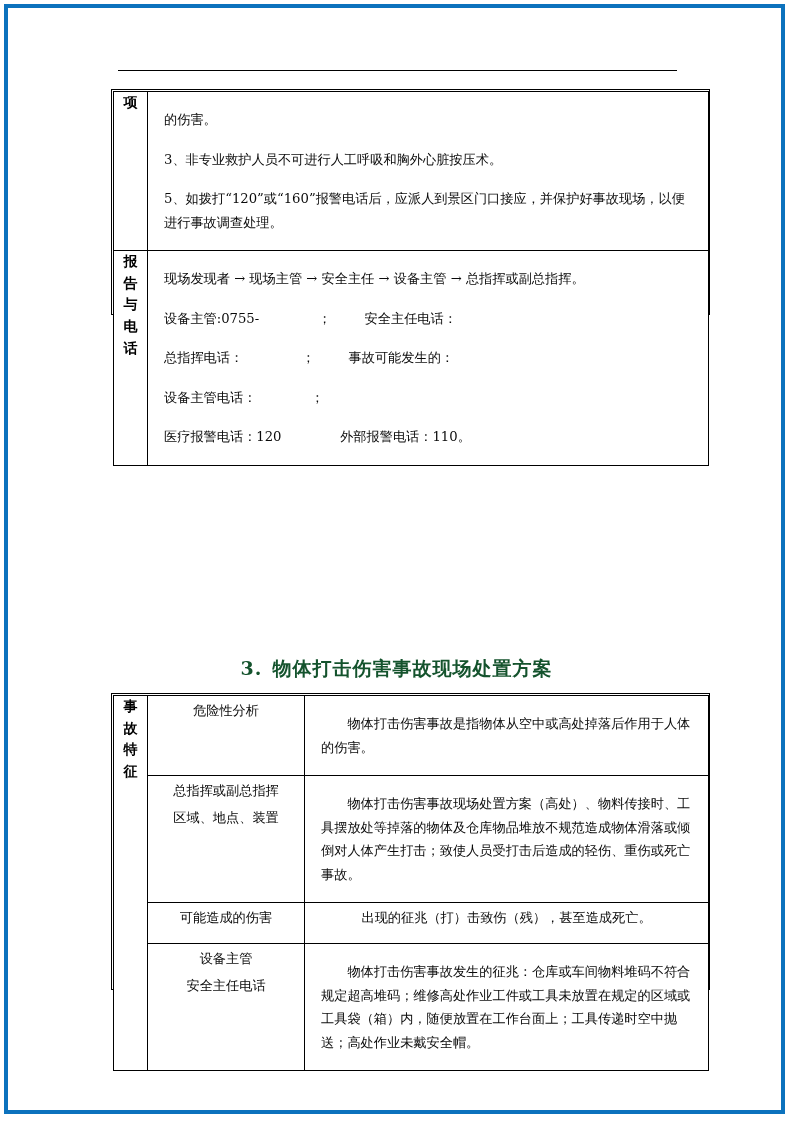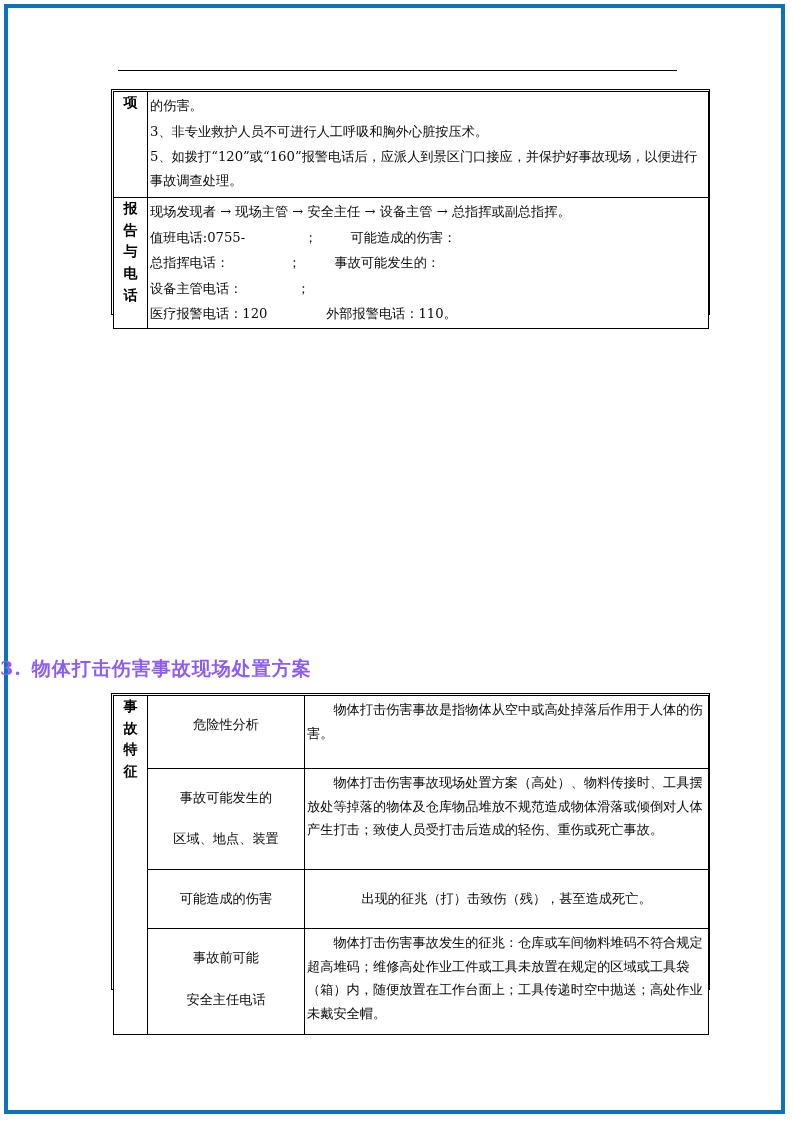--- a/index.html
+++ b/index.html
@@ -82,53 +82,53 @@
     display: block;
   }
 
   .body-cell {
     font-size: 13.2px;
     line-height: 1.78;
     padding: 5px 8px 6px 9px;
     color: #0a0a0a;
   }
   .body-cell p {
-    margin: 2px;
+    margin: 16px;
   }
   .body-cell p.indent {
     text-indent: 2em;
   }
 
   .center-cell {
     text-align: center;
     vertical-align: middle;
     font-size: 13.2px;
     line-height: 1.85;
     padding: 4px 4px;
     color: #0a0a0a;
   }
-  .center-cell p { margin: 17px; }
+  .center-cell p { margin: 3px; }
 
   
   .phone-line {
     display: block;
     white-space: pre;
   }
 
   
   #section-heading {
     position: absolute;
     left: 0;
     top: 656px;
     width: 793px;
-    text-align: left;
+    text-align: center;
     font-size: 19px;
     font-weight: 700;
     letter-spacing: 1px;
-    color: #8b5cf6;
+    color: #14532d;
     font-family: "DejaVu Serif", "Liberation Serif", serif;
   }
   #section-heading .num {
     font-family: "DejaVu Serif", "Liberation Serif", serif;
     padding-right: 10px;
   }
 </style>
 </head>
 <body>
 
@@ -158,21 +158,21 @@
       <tr>
         <td class="vlabel" style="height:119px;">
           <span>报</span>
           <span>告</span>
           <span>与</span>
           <span>电</span>
           <span>话</span>
         </td>
         <td class="body-cell">
           <p>现场发现者 → 现场主管 → 安全主任 → 设备主管 → 总指挥或副总指挥。</p>
-          <p class="phone-line">值班电话:0755-              ；        可能造成的伤害：</p>
+          <p class="phone-line">设备主管:0755-              ；        安全主任电话：</p>
           <p class="phone-line">总指挥电话：              ；        事故可能发生的：</p>
           <p class="phone-line">设备主管电话：             ；</p>
           <p class="phone-line">医疗报警电话：120              外部报警电话：110。</p>
         </td>
       </tr>
     </tbody>
   </table>
 
   <div id="section-heading">
     <span class="num">3.</span><span>物体打击伤害事故现场处置方案</span>
@@ -195,38 +195,38 @@
         </td>
         <td class="center-cell" style="height:72px;">
           <p>危险性分析</p>
         </td>
         <td class="body-cell">
           <p class="indent">物体打击伤害事故是指物体从空中或高处掉落后作用于人体的伤害。</p>
         </td>
       </tr>
       <tr>
         <td class="center-cell" style="height:78px;">
-          <p>事故可能发生的</p>
+          <p>总指挥或副总指挥</p>
           <p>区域、地点、装置</p>
         </td>
         <td class="body-cell">
           <p class="indent">物体打击伤害事故现场处置方案（高处）、物料传接时、工具摆放处等掉落的物体及仓库物品堆放不规范造成物体滑落或倾倒对人体产生打击；致使人员受打击后造成的轻伤、重伤或死亡事故。</p>
         </td>
       </tr>
       <tr>
         <td class="center-cell" style="height:40px;">
           <p>可能造成的伤害</p>
         </td>
         <td class="center-cell">
           <p>出现的征兆（打）击致伤（残），甚至造成死亡。</p>
         </td>
       </tr>
       <tr>
         <td class="center-cell" style="height:105px;">
-          <p>事故前可能</p>
+          <p>设备主管</p>
           <p>安全主任电话</p>
         </td>
         <td class="body-cell">
           <p class="indent">物体打击伤害事故发生的征兆：仓库或车间物料堆码不符合规定超高堆码；维修高处作业工件或工具未放置在规定的区域或工具袋（箱）内，随便放置在工作台面上；工具传递时空中抛送；高处作业未戴安全帽。</p>
         </td>
       </tr>
     </tbody>
   </table>
 
 </div>

